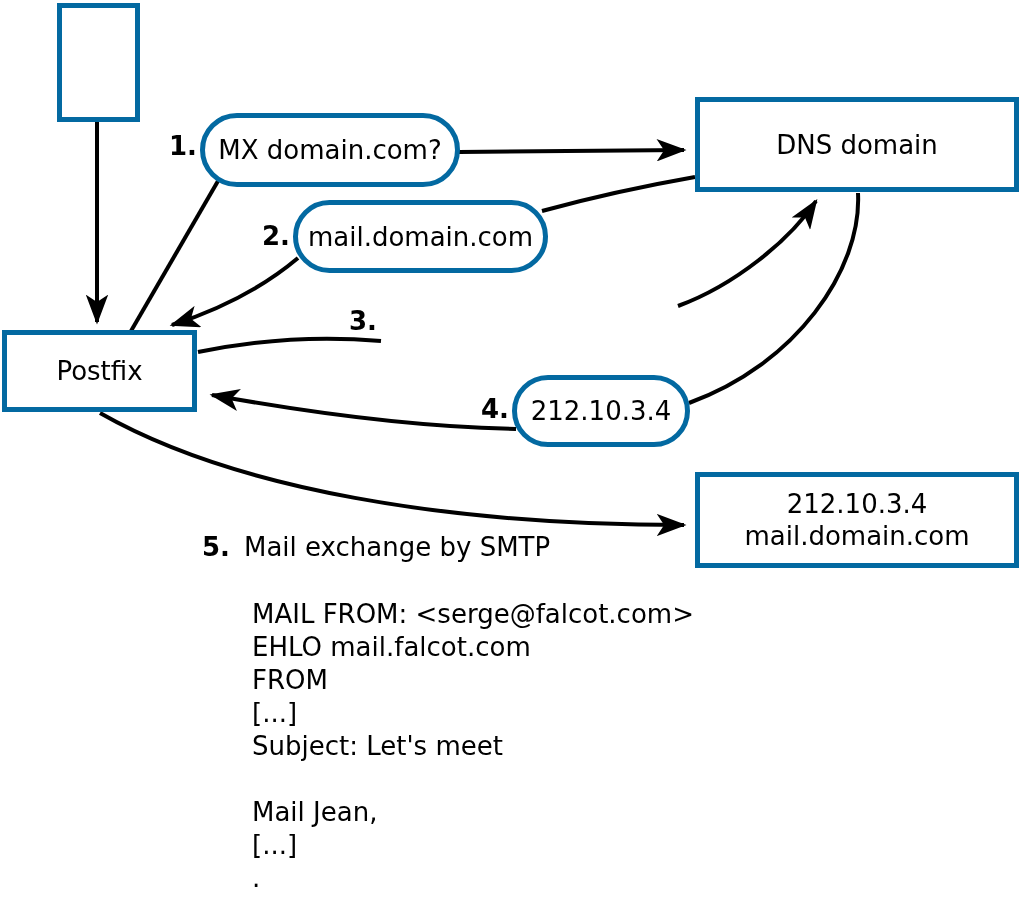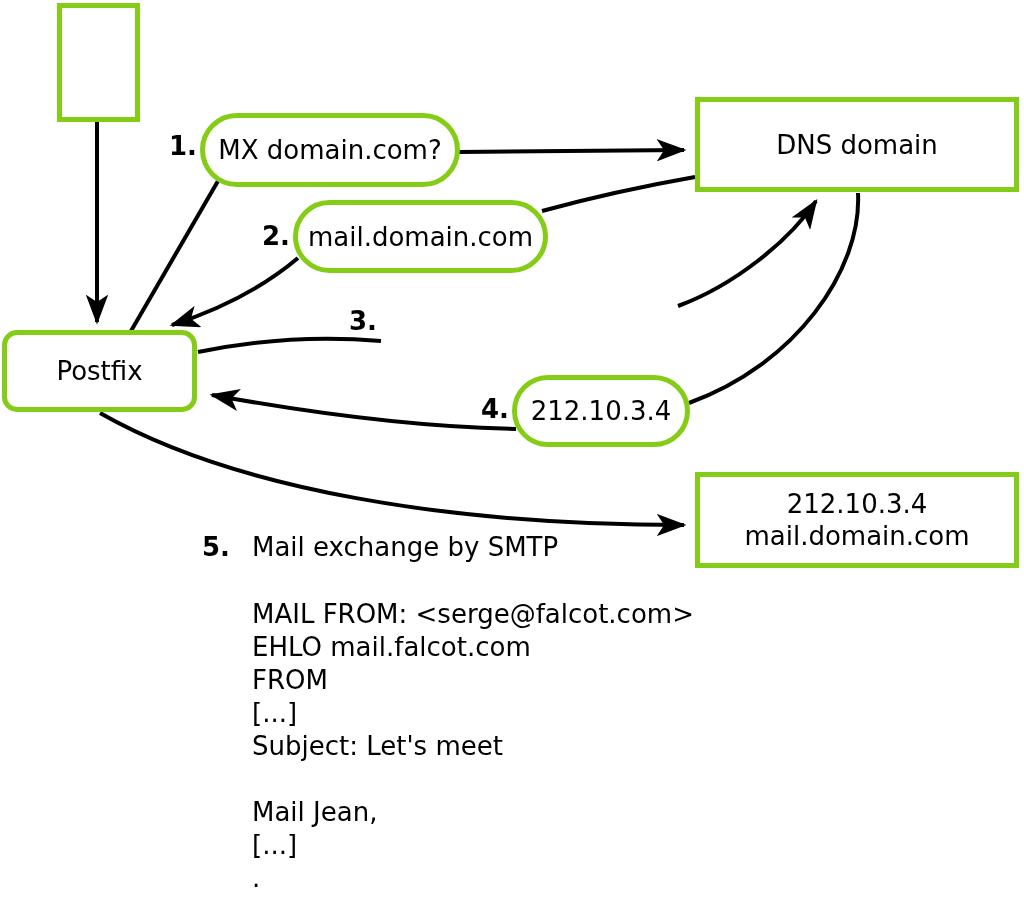--- a/index.html
+++ b/index.html
@@ -3,21 +3,21 @@
 <meta charset="utf-8">
 <style>
   html,body{margin:0;padding:0;background:#ffffff;}
   .canvas{
     position:relative;width:1024px;height:919px;background:#ffffff;
     font-family:"DejaVu Sans","Liberation Sans",sans-serif;color:#000000;overflow:hidden;
   }
   .canvas *{box-sizing:border-box;}
   svg.arrows{position:absolute;left:0;top:0;width:1024px;height:919px;z-index:1;}
   .node{
-    position:absolute;border:5px solid #84cc16;background:#fff;z-index:2;
+    position:absolute;border:5px solid #0369a1;background:#fff;z-index:2;
     display:flex;align-items:center;justify-content:center;
     font-size:26px;line-height:32px;text-align:center;
   }
   .pill{border-radius:40px;}
   .col{flex-direction:column;}
   .num{
     position:absolute;z-index:3;width:44px;text-align:right;
     font-size:26px;line-height:33px;font-weight:bold;
   }
   .freetext{position:absolute;z-index:3;font-size:26px;line-height:33px;white-space:pre;}
@@ -45,21 +45,21 @@
       <path d="M 678 306 C 735 285 790 240 816 201" marker-end="url(#ah)"></path>
       <path d="M 858 193 C 862 270 795 365 689 403"></path>
       <path d="M 516 429 C 410 427 300 411 212 395" marker-end="url(#ah)"></path>
       <path d="M 100 413 C 235 490 450 525 684 525" marker-end="url(#ah)"></path>
     </g>
   </svg>
 
   <div class="node" style="left:57px;top:3px;width:83px;height:119px;"></div>
 
 
-  <div class="node" style="left:2px;top:330px;width:195px;height:82px;border-radius:15px;">
+  <div class="node" style="left:2px;top:330px;width:195px;height:82px;">
     <span>Postfix</span>
   </div>
 
   <div class="node" style="left:695px;top:97px;width:324px;height:95px;">
     <span>DNS domain</span>
   </div>
 
   <div class="node col" style="left:695px;top:472px;width:324px;height:96px;">
     <div>212.10.3.4</div>
     <div>mail.domain.com</div>
@@ -74,21 +74,21 @@
   <div class="node pill" style="left:512px;top:375px;width:178px;height:72px;">
     <span>212.10.3.4</span>
   </div>
 
   <div class="num" style="left:153px;top:130px;">1.</div>
   <div class="num" style="left:246px;top:220px;">2.</div>
   <div class="num" style="left:333px;top:305px;">3.</div>
   <div class="num" style="left:465px;top:393px;">4.</div>
   <div class="num" style="left:186px;top:531px;">5.</div>
 
-  <div class="freetext" style="left:252px;top:531px;">Mail exchange by SMTP</div>
+  <div class="freetext" style="left:244px;top:531px;">Mail exchange by SMTP</div>
 
   <div class="smtp" style="left:252px;top:598px;">
     <div>MAIL FROM: &lt;serge@falcot.com&gt;</div>
     <div>EHLO mail.falcot.com</div>
     <div>FROM</div>
     <div>[...]</div>
     <div>Subject: Let's meet</div>
     <div></div>
     <div>Mail Jean,</div>
     <div>[...]</div>

